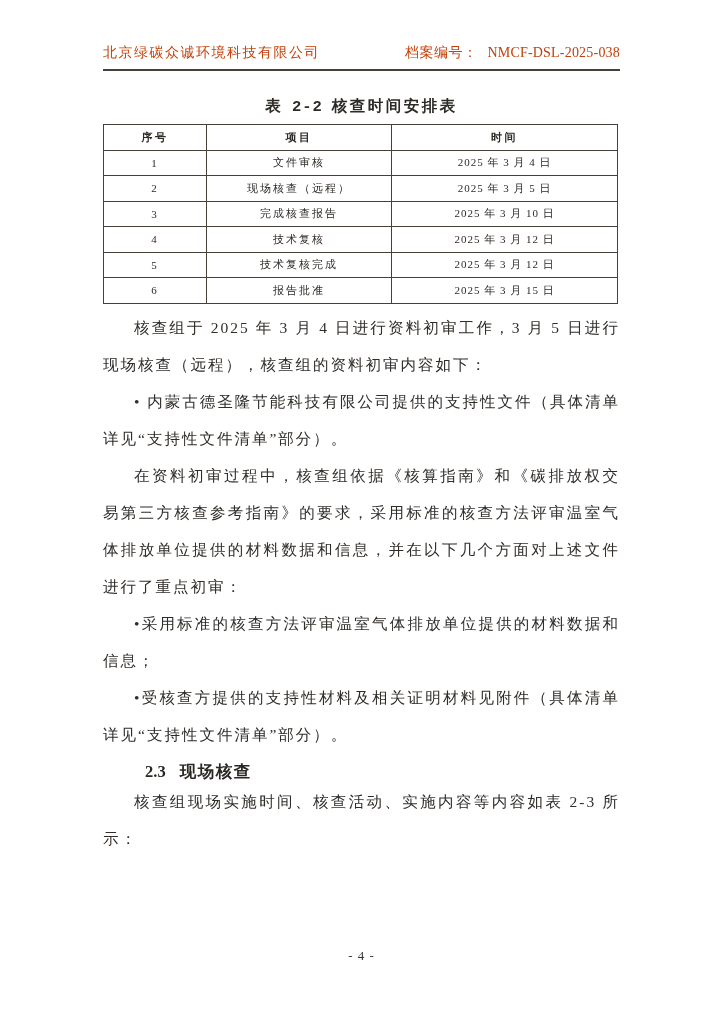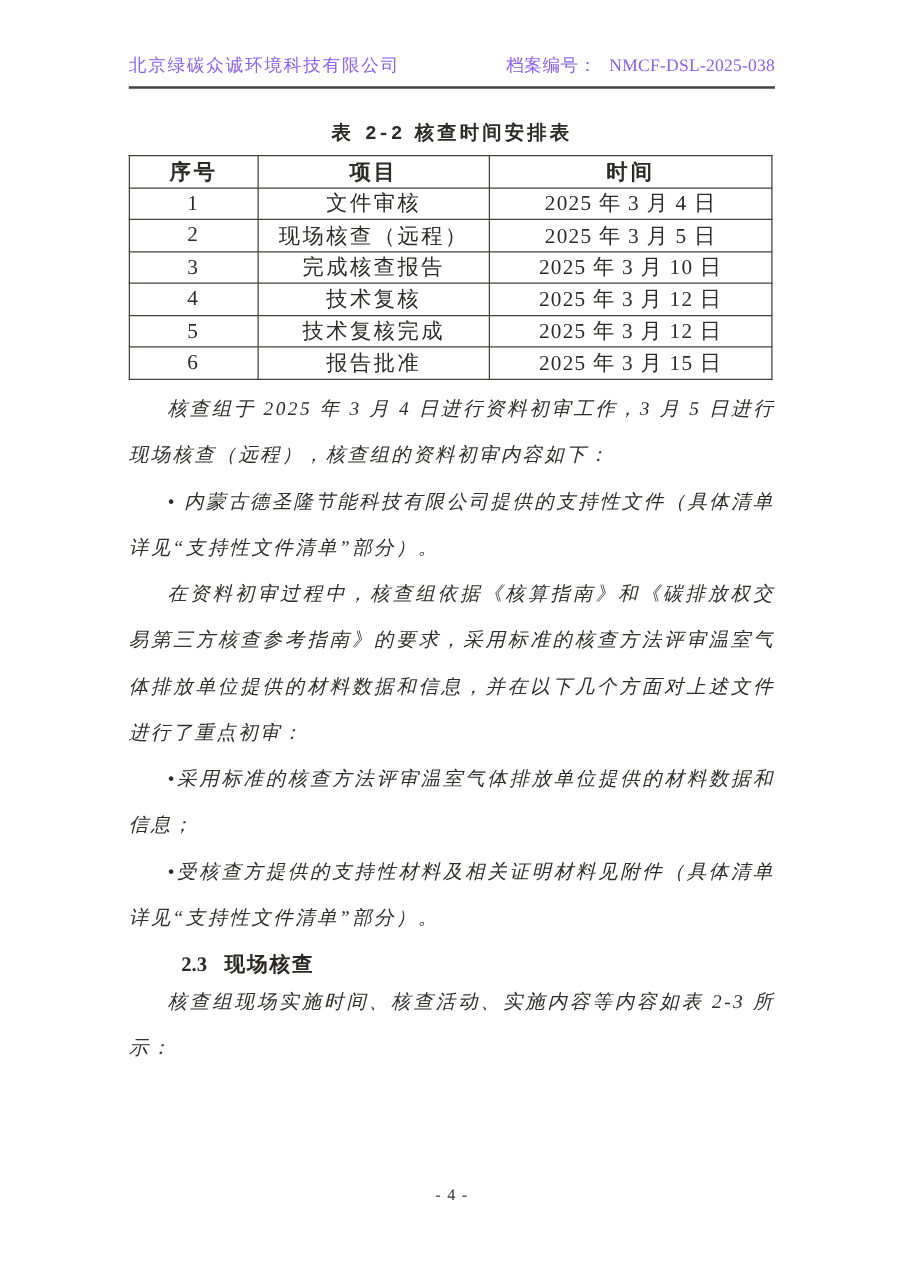--- a/index.html
+++ b/index.html
@@ -13,21 +13,21 @@
   }
   .page {
     position: absolute; inset: 0;
     padding: 44px 103px 0 103px;
   }
   
   .doc-header {
     display: flex; justify-content: space-between; align-items: flex-end;
     padding-bottom: 7px;
     border-bottom: 2px solid #45403a;
-    color: #8b5cf6;
+    color: #c2410c;
     font-size: 14px;
     letter-spacing: 1.5px;
   }
   .doc-header .archive { letter-spacing: 0.5px; }
   .doc-header .archive .no { letter-spacing: 0.2px; margin-left: 10px; }
   
   .table-title {
     margin-top: 25px;
     text-align: center;
     font-weight: bold;
@@ -35,21 +35,21 @@
     letter-spacing: 2.5px;
     color: #2e2b27;
   }
   .table-title .prefix { margin-right: 9px; letter-spacing: 1px; font-family: Liberation Mono, monospace; }
   
   table.schedule {
     margin-top: 7px;
     border-collapse: collapse;
     width: 514px;
     table-layout: fixed;
-    font-size: 17px;
+    font-size: 11px;
     color: #2e2b27;
   }
   table.schedule col.c-no   { width: 103px; }
   table.schedule col.c-item { width: 185px; }
   table.schedule col.c-time { width: 226px; }
   table.schedule th, table.schedule td {
     border: 1.6px solid #45403a;
     height: 25.5px;
     text-align: center;
     vertical-align: middle;
@@ -67,21 +67,20 @@
     letter-spacing: 1.5px;
   }
   .sec-heading .num { margin-right: 14px; letter-spacing: 0; }
   .sec-heading.indented { margin-left: 42px; margin-top: 8px; }
   .para {
     font-size: 15.5px;
     line-height: 37px;
     letter-spacing: 2px;
     text-align: justify;
     color: #302d29;
-    font-style: italic;
   }
   .para.indent { text-indent: 2em; }
   .para.first { margin-top: 5px; }
   
   .doc-footer {
     position: absolute;
     left: 0; right: 0; bottom: 60px;
     text-align: center;
     font-size: 13px;
     color: #3a3733;

